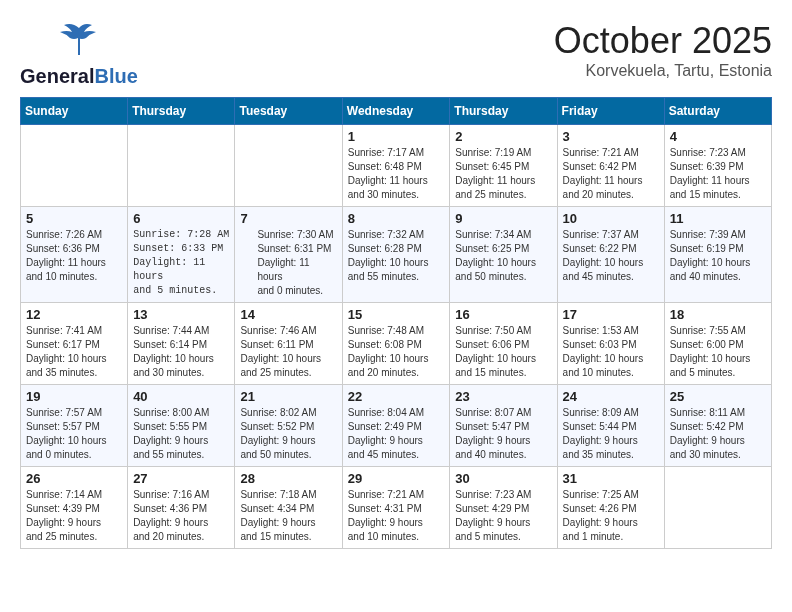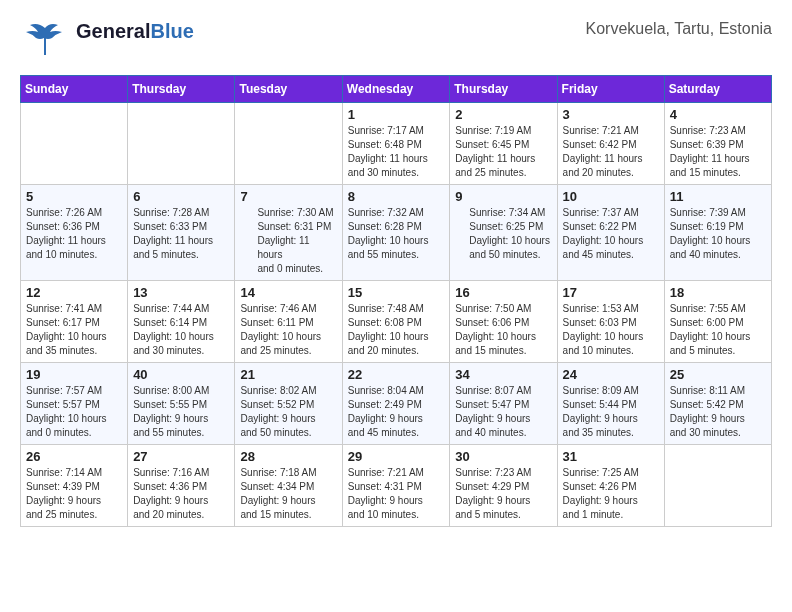--- a/index.html
+++ b/index.html
@@ -27,21 +27,21 @@
     .location {
       font-size: 16px;
       color: #555;
     }
     .calendar {
       width: 100%;
       border-collapse: collapse;
       font-size: 11px;
     }
     .calendar th {
-      background: #6d28d9;
+      background: #0369a1;
       color: #fff;
       padding: 6px 4px;
       text-align: left;
       border: 1px solid #2e6db4;
       font-size: 12px;
       font-weight: bold;
     }
     .calendar td {
       border: 1px solid #ccc;
       vertical-align: top;
@@ -63,21 +63,21 @@
     .day-info {
       font-size: 10px;
       color: #333;
       line-height: 1.4;
     }
     .empty {
       background: #fff !important;
     }
     .logo-wrap {
       display: flex;
-      gap: 6px;
+      flex-direction: column;
     }
     .logo-icon {
       display: flex;
       flex-direction: column;
       align-items: center;
     }
   </style>
 </head>
 <body>
 
@@ -90,20 +90,21 @@
         <path d="M25 18 L25 35" stroke="#2e6db4" stroke-width="2"></path>
       </svg>
     </div>
     <div class="logo-text-block">
       <div style="font-size:20px; font-weight:bold; color:#1a1a2e; line-height:1.1;">
         <span style="color:#1a1a2e;">General</span><span style="color:#2e6db4;">Blue</span>
       </div>
     </div>
   </div>
   <div class="title-block">
+    <div class="month-title">October 2025</div>
     <div class="location">Korvekuela, Tartu, Estonia</div>
   </div>
 </div>
 
 <table class="calendar" id="cal-table">
   <thead id="cal-head">
       <tr>
         <th>Sunday</th>
         <th>Thursday</th>
         <th>Tuesday</th>
@@ -150,42 +151,42 @@
       <tr>
         <td>
           <span class="day-num">5</span>
           <div class="day-info" style="white-space: pre-line;">Sunrise: 7:26 AM
 Sunset: 6:36 PM
 Daylight: 11 hours
 and 10 minutes.</div>
         </td>
         <td>
           <span class="day-num">6</span>
-          <div class="day-info" style="white-space: pre-line;">Sunrise: 7:28 AM
+          <div class="day-info" style="white-space: pre-line; font-family: Liberation Mono, monospace;">Sunrise: 7:28 AM
 Sunset: 6:33 PM
 Daylight: 11 hours
 and 5 minutes.</div>
         </td>
         <td>
           <span class="day-num">7</span>
           <div class="day-info" style="white-space: pre-line; margin-left: 17px;">Sunrise: 7:30 AM
 Sunset: 6:31 PM
 Daylight: 11 hours
 and 0 minutes.</div>
         </td>
         <td>
           <span class="day-num">8</span>
           <div class="day-info" style="white-space: pre-line;">Sunrise: 7:32 AM
 Sunset: 6:28 PM
 Daylight: 10 hours
 and 55 minutes.</div>
         </td>
         <td>
           <span class="day-num">9</span>
-          <div class="day-info" style="white-space: pre-line; margin-left: 14px;">Sunrise: 7:34 AM
+          <div class="day-info" style="white-space: pre-line;">Sunrise: 7:34 AM
 Sunset: 6:25 PM
 Daylight: 10 hours
 and 50 minutes.</div>
         </td>
         <td>
           <span class="day-num">10</span>
           <div class="day-info" style="white-space: pre-line;">Sunrise: 7:37 AM
 Sunset: 6:22 PM
 Daylight: 10 hours
 and 45 minutes.</div>
@@ -272,21 +273,21 @@
 and 50 minutes.</div>
         </td>
         <td>
           <span class="day-num">22</span>
           <div class="day-info" style="white-space: pre-line;">Sunrise: 8:04 AM
 Sunset: 2:49 PM
 Daylight: 9 hours
 and 45 minutes.</div>
         </td>
         <td>
-          <span class="day-num">34</span>
+          <span class="day-num">23</span>
           <div class="day-info" style="white-space: pre-line;">Sunrise: 8:07 AM
 Sunset: 5:47 PM
 Daylight: 9 hours
 and 40 minutes.</div>
         </td>
         <td>
           <span class="day-num">24</span>
           <div class="day-info" style="white-space: pre-line;">Sunrise: 8:09 AM
 Sunset: 5:44 PM
 Daylight: 9 hours

